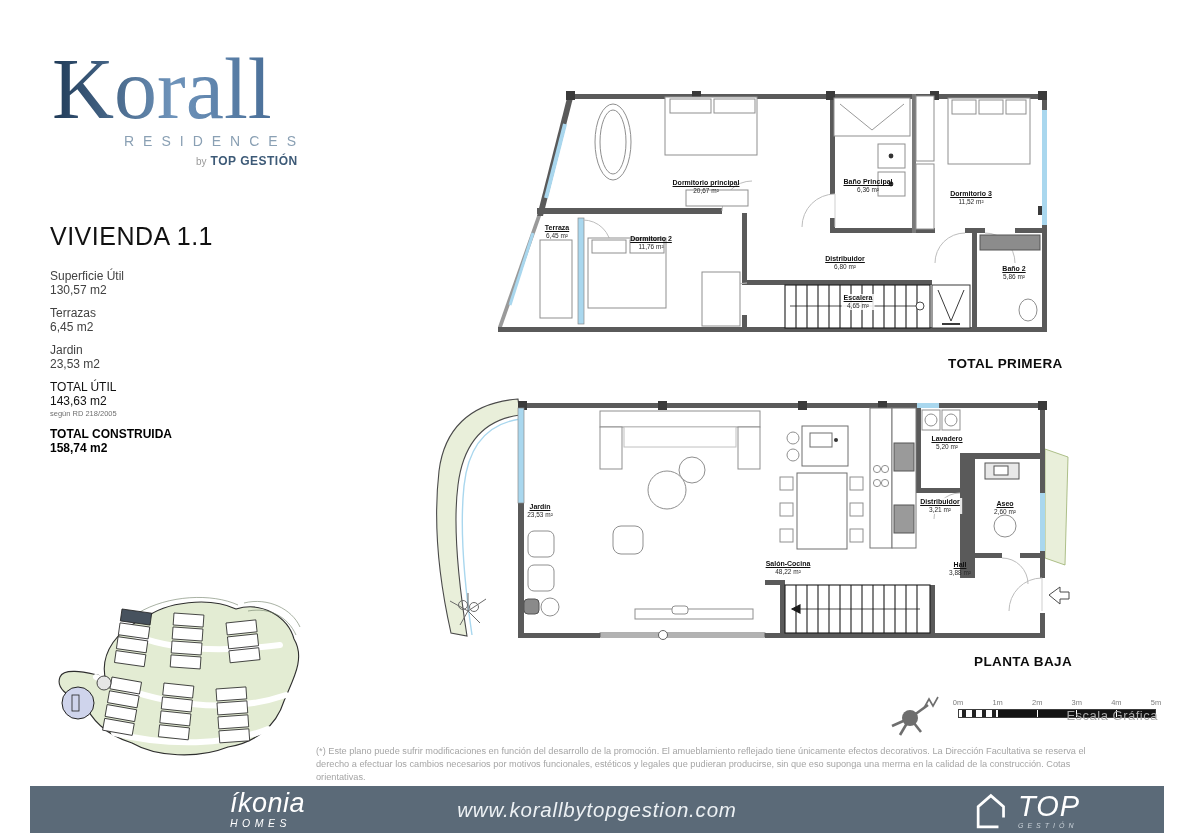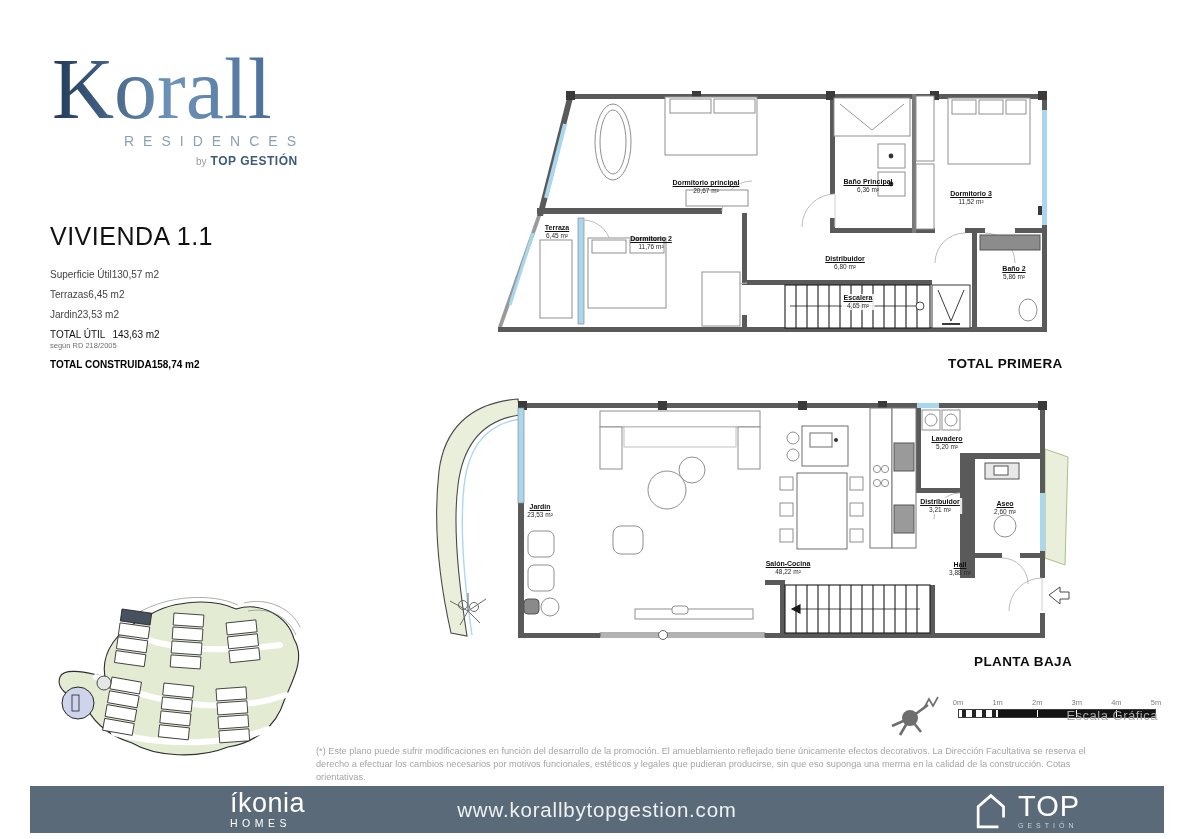--- a/index.html
+++ b/index.html
@@ -10,23 +10,23 @@
 
   
   .logo-wrap{left:52px;top:22px;width:260px;height:160px;}
   .logo-sub{left:124px;top:133px;font-size:14px;letter-spacing:9px;color:#8aa0b4;}
   .logo-by{left:196px;top:154px;font-size:10px;color:#9a9a9a;}
   .logo-by b{color:#3d5a77;font-size:12px;letter-spacing:.5px;margin-left:4px;}
 
   
   .unit-title{left:50px;top:222px;font-size:25px;font-weight:400;color:#111;letter-spacing:.5px;}
   .spec-table{left:50px;top:269px;width:194px;}
-  .spec-row{display:flex;justify-content:flex-start;font-size:10px;color:#424242;margin-bottom:9px;}
+  .spec-row{display:flex;justify-content:flex-start;font-size:12px;color:#424242;margin-bottom:9px;flex-direction:column;}
   .spec-note{font-size:7.5px;color:#6f6f6f;margin:-8px 0 9px 0;}
-  .spec-row.total{color:#111;gap:7px;}
+  .spec-row.total{color:#111;}
   .spec-row.constructed{color:#000;font-weight:700;border-top:0;margin-top:2px;}
 
   
   .plan{overflow:visible;}
   .plan-primera{left:480px;top:80px;width:590px;height:272px;}
   .plan-baja{left:420px;top:393px;width:650px;height:252px;}
   .room-label{position:absolute;transform:translateX(-50%);text-align:center;line-height:1.2;white-space:nowrap;}
   .room-name{font-size:7px;font-weight:600;color:#101010;text-decoration:underline;display:block;}
   .room-area{font-size:6.5px;color:#2a2a2a;display:block;}
   .room-label.onstairs{background:rgba(255,255,255,.85);padding:0 2px;}
@@ -42,21 +42,21 @@
   .bar{height:7px;border:1px solid #3c3c3c;display:flex;background:#fff;}
   .bar .seg{flex:1;}
   .seg.dashed{background:repeating-linear-gradient(90deg,#fff 0 3px,#222 3px 7px,#fff 7px 10px);}
   .seg.black{background:#141414;border-left:1px solid #fff;}
   .scale-caption{left:996px;top:708px;width:162px;text-align:right;font-size:13px;color:#a8a8a8;letter-spacing:.5px;}
 
   
   .disclaimer{left:316px;top:745px;width:778px;font-size:9.2px;line-height:1.4;color:#a5a5a5;}
 
   
-  .footer-bar{left:30px;right:30px;top:786px;height:47px;background:#5b6a78;}
+  .footer-bar{left:30px;right:30px;top:786px;height:47px;background:#5b6a78;font-style:italic;}
   .brand{left:200px;top:4px;color:#fff;line-height:1;}
   .brand-name{font-size:27px;font-weight:500;letter-spacing:.5px;}
   .brand-sub{font-size:10.5px;letter-spacing:4.5px;margin-top:1px;}
   .website{left:0;right:0;top:12px;text-align:center;color:#edf1f4;font-size:20.5px;letter-spacing:.8px;}
   .partner{left:938px;top:3px;display:flex;align-items:center;color:#fff;}
   .partner-text{margin-left:6px;line-height:1;}
   .partner-name{font-size:29px;letter-spacing:1px;font-weight:400;}
   .partner-sub{font-size:7px;letter-spacing:4px;color:#c9d1d8;margin-top:1px;}
 
   

